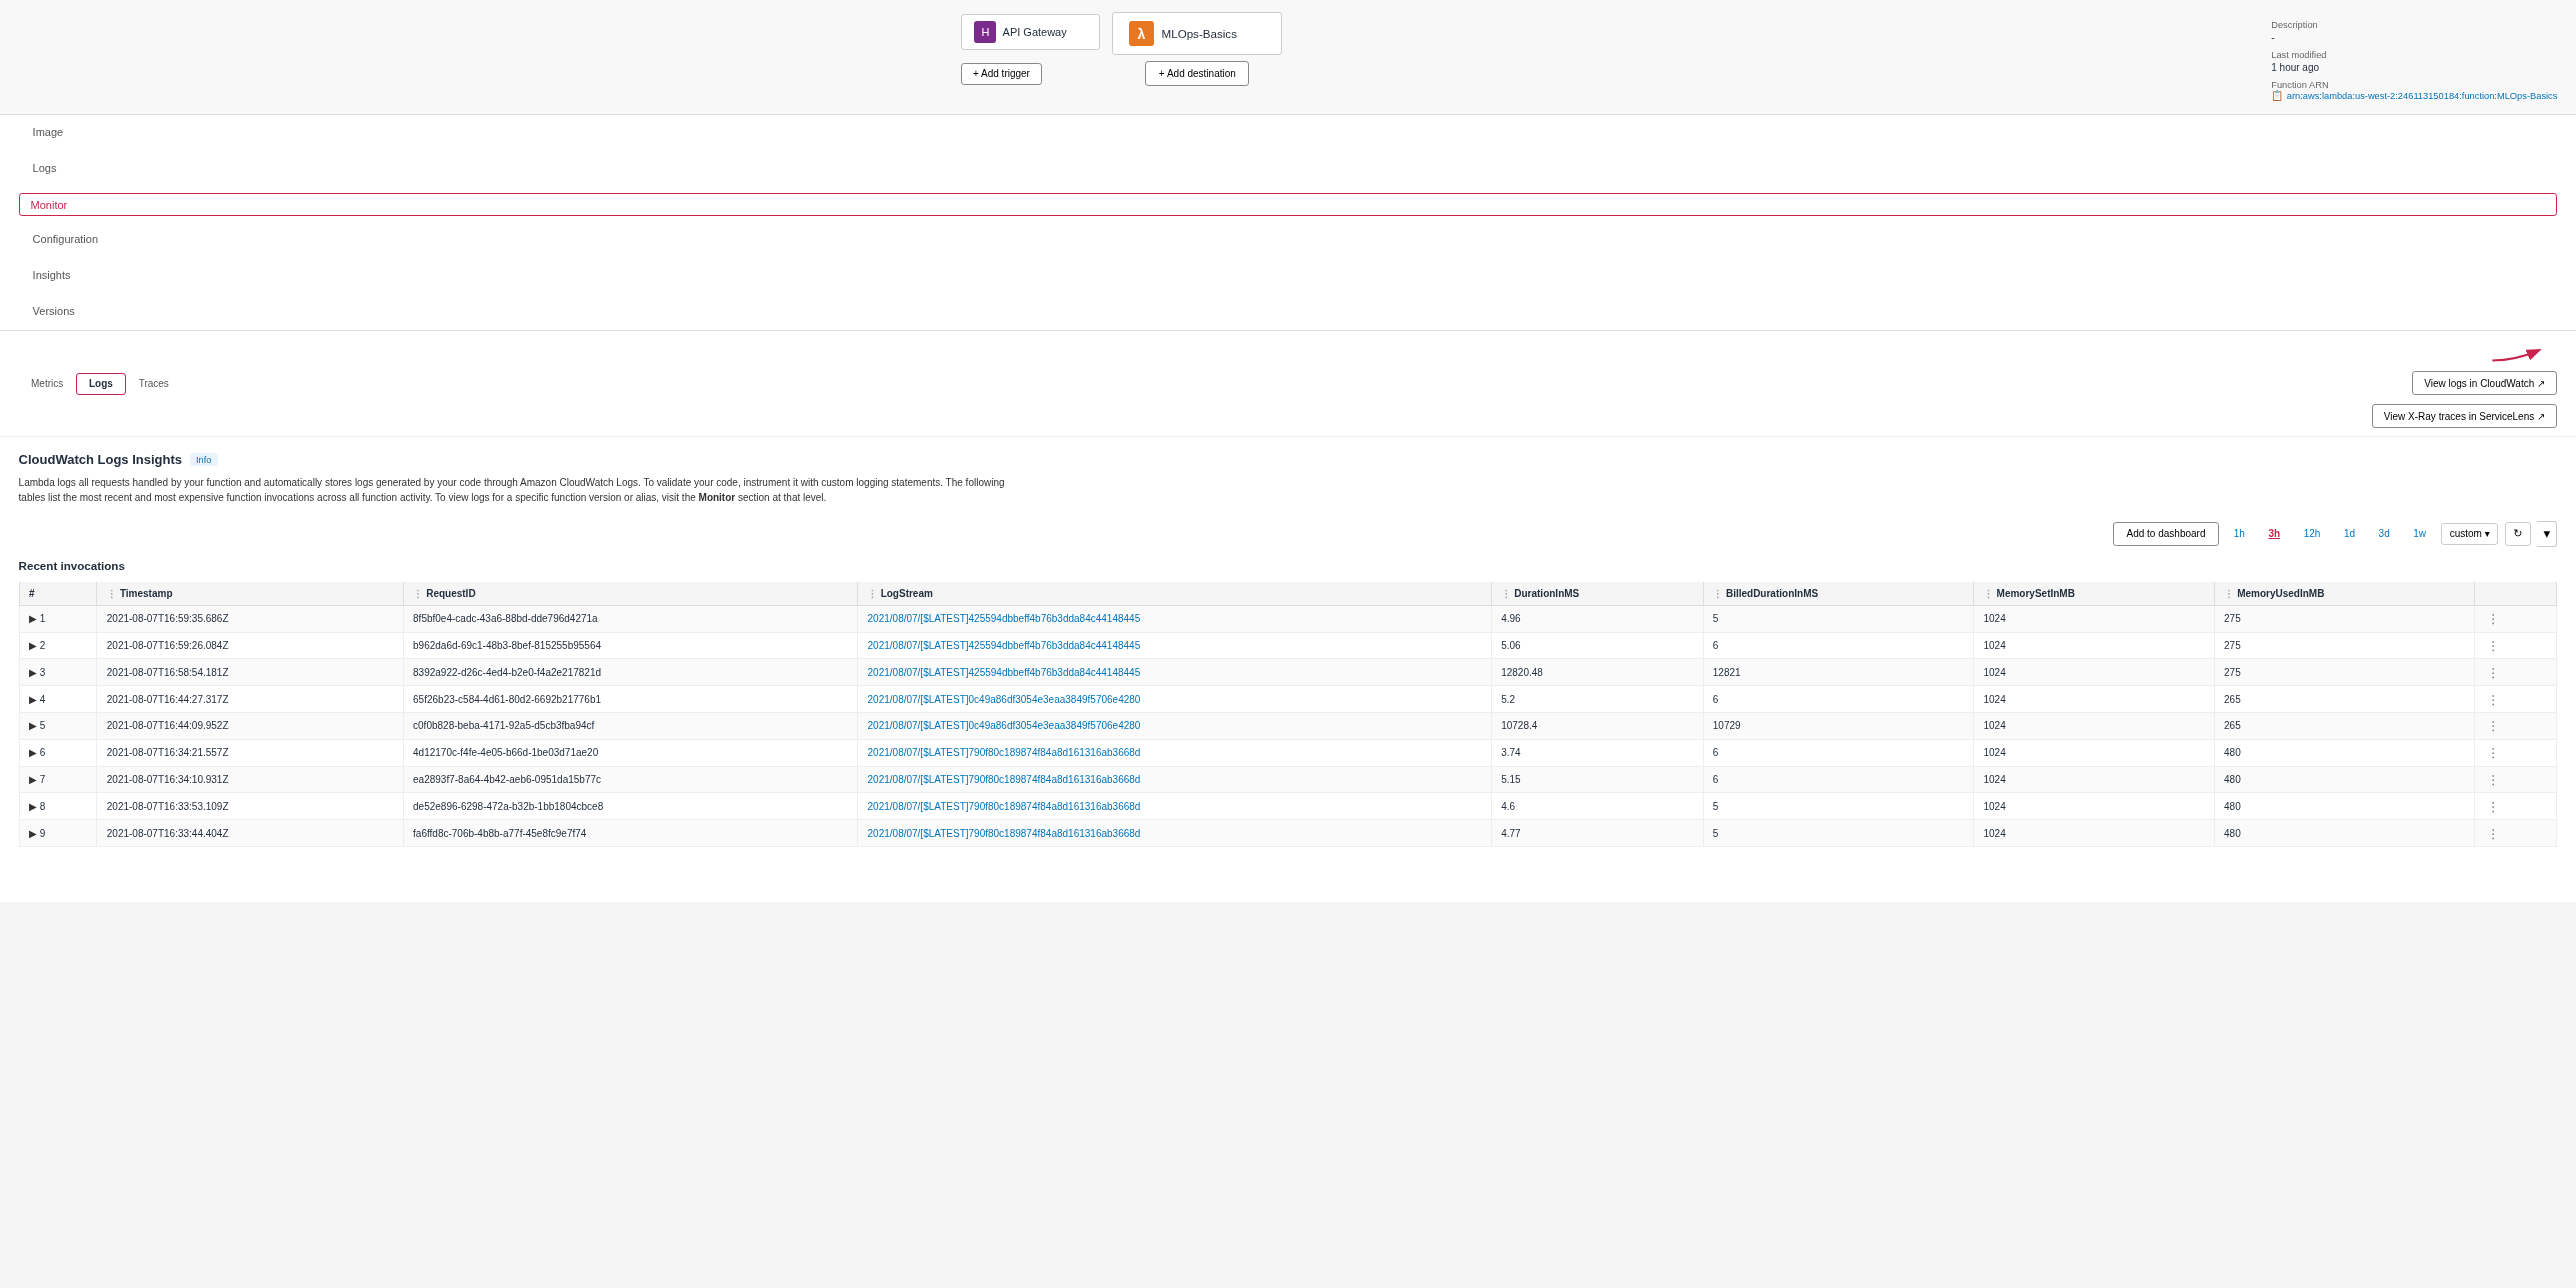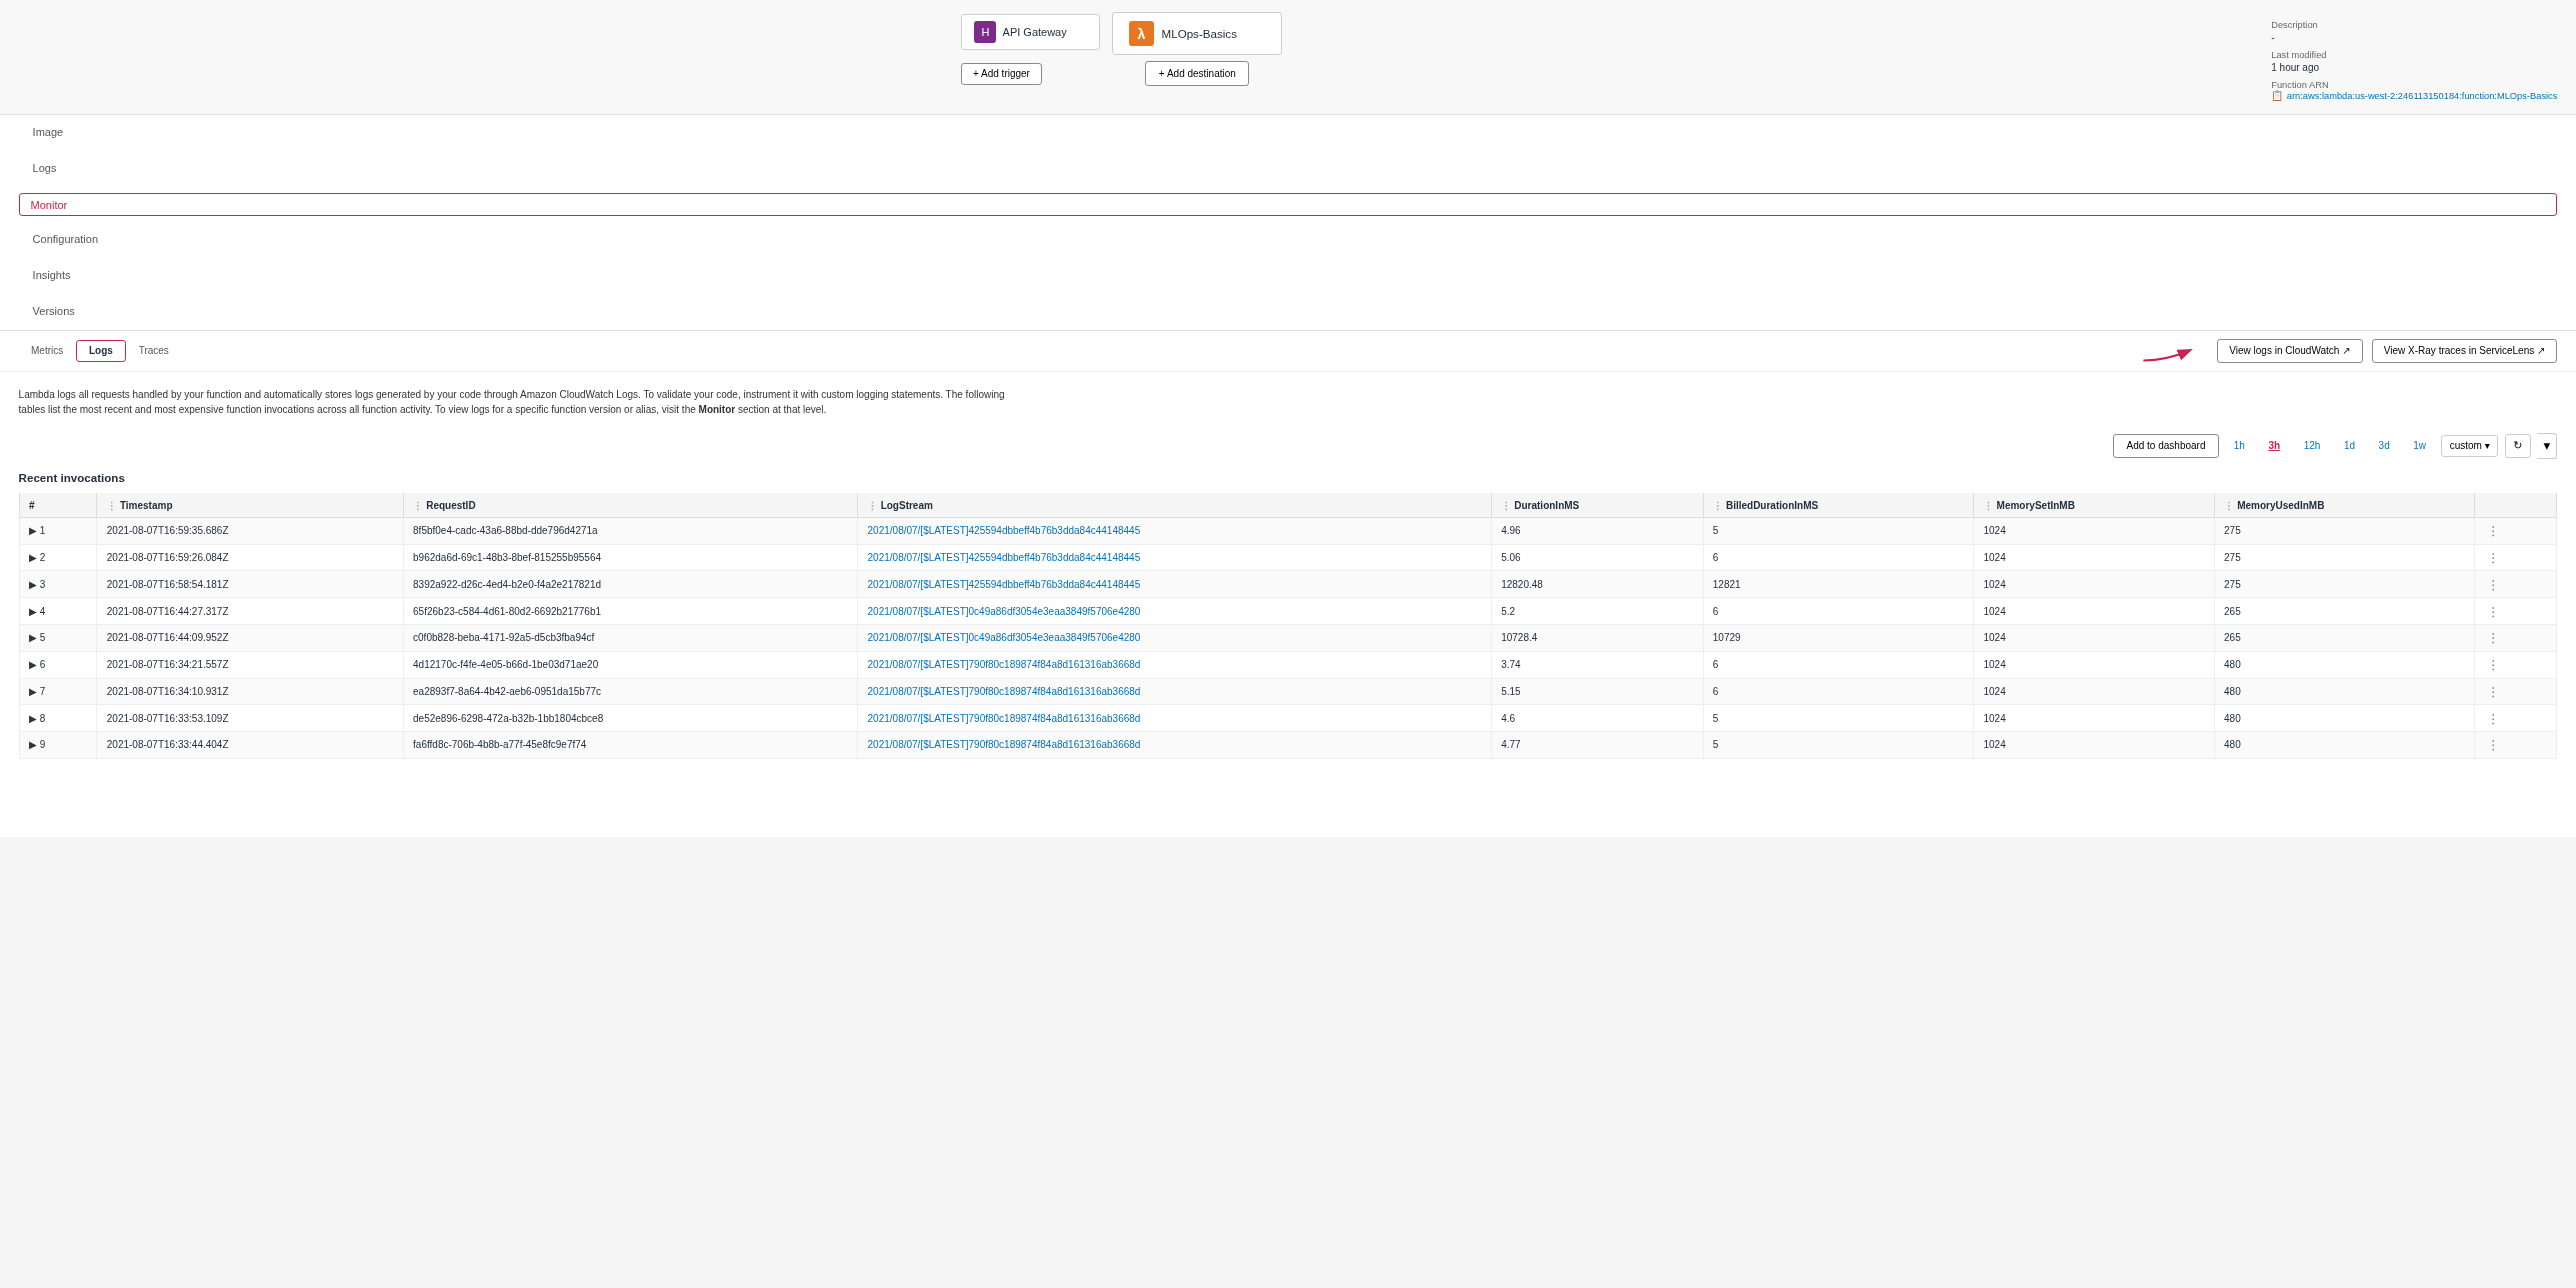--- a/index.html
+++ b/index.html
@@ -161,21 +161,22 @@
     .sub-tab.active {
       border: 1.5px solid #c7254e;
       color: #232f3e;
       font-weight: 600;
       border-radius: 3.1px;
     }
     
     .sub-tab-buttons {
       display: flex;
       gap: 9.3px;
-      align-items: flex-start;
+      align-items: flex-end;
+      flex-direction: column;
     }
     
     .cloudwatch-btn, .xray-btn {
       border: 0.8px solid #888;
       background: white;
       border-radius: 3.1px;
       padding: 5.4px 11px;
       cursor: pointer;
       font-size: 10px;
       display: flex;
@@ -407,20 +408,24 @@
       <span>View logs in CloudWatch ↗</span>
     </button>
     <button class="xray-btn">
       <span>View X-Ray traces in ServiceLens ↗</span>
     </button>
   </div>
 </div>
 
 <div class="main-content">
 
+  <div class="insights-header">
+    <span class="insights-title">CloudWatch Logs Insights</span>
+    <span class="info-badge">Info</span>
+  </div>
 
   <p class="description-text">
     Lambda logs all requests handled by your function and automatically stores logs generated by your code through Amazon CloudWatch Logs. To validate your code, instrument it with custom logging statements. The following tables list the most recent and most expensive function invocations across all function activity. To view logs for a specific function version or alias, visit the <strong>Monitor</strong> section at that level.
   </p>
 
   <div class="dashboard-controls">
     <button class="add-dashboard-btn">Add to dashboard</button>
     <button class="time-btn">1h</button>
     <button class="time-btn active">3h</button>
     <button class="time-btn">12h</button>

